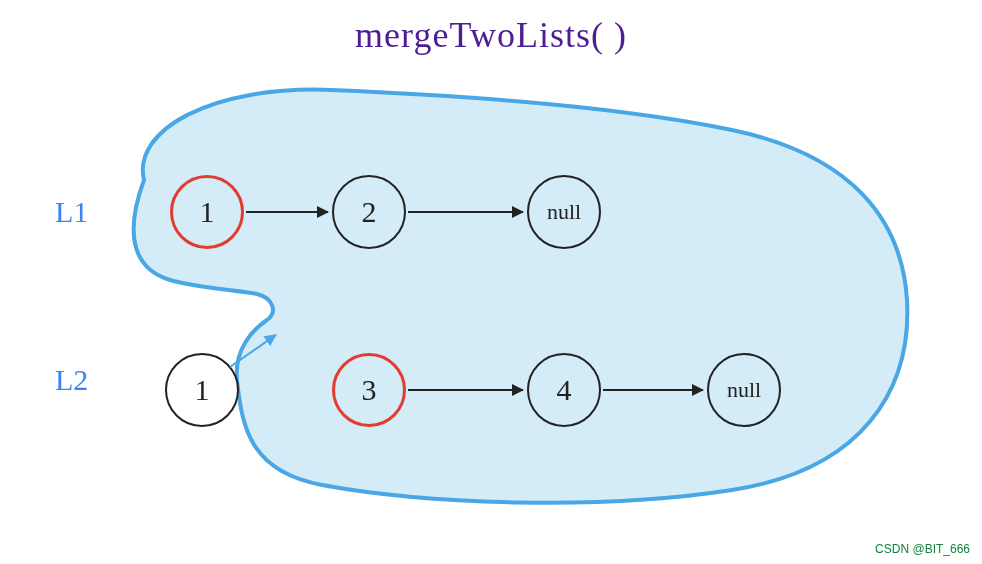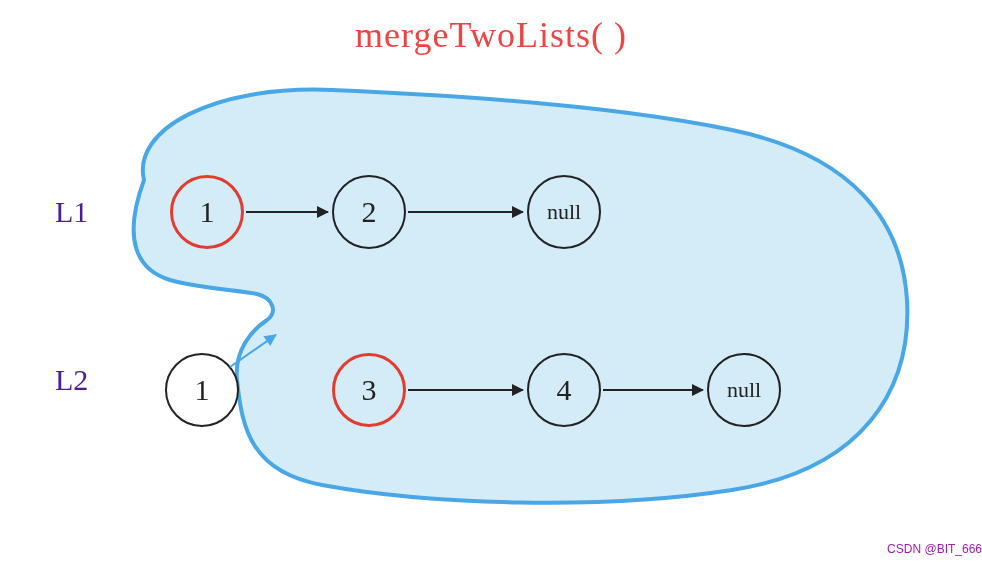--- a/index.html
+++ b/index.html
@@ -9,41 +9,41 @@
       background: #ffffff;
       position: relative;
       font-family: "Comic Sans MS", "Segoe Script", cursive;
     }
     .title {
       position: absolute;
       top: 14px;
       left: 50%;
       transform: translateX(-50%);
       font-size: 36px;
-      color: #ef4444;
+      color: #4c1d95;
       letter-spacing: 1px;
     }
     .blob {
       position: absolute;
       top: 70px;
       left: 92px;
       width: 830px;
       height: 450px;
       pointer-events: none;
     }
     .blob path {
       fill: #d3ecf8;
       stroke: #49a7e6;
       stroke-width: 4;
       stroke-linejoin: round;
     }
     .label {
       position: absolute;
       font-size: 30px;
-      color: #4c1d95;
+      color: #3b82f6;
       font-family: Liberation Serif, serif;
     }
     .node {
       position: absolute;
       width: 74px;
       height: 74px;
       border-radius: 50%;
       border: 2px solid #222;
       background: transparent;
       display: flex;
@@ -79,25 +79,25 @@
       content: "";
       position: absolute;
       right: -1px;
       top: -5px;
       border-left: 12px solid #49a7e6;
       border-top: 6px solid transparent;
       border-bottom: 6px solid transparent;
     }
     .watermark {
       position: absolute;
-      right: 0;
+      right: 12px;
       bottom: 8px;
       font-family: Arial, sans-serif;
       font-size: 12px;
-      color: #a21caf;
+      color: #15803d;
     }
   </style>
 </head>
 <body>
 
 <div class="title">mergeTwoLists( )</div>
 
 <svg class="blob" viewBox="0 0 830 450" preserveAspectRatio="none">
   <path d="M 52 110
            C 40 60, 120 15, 240 20

